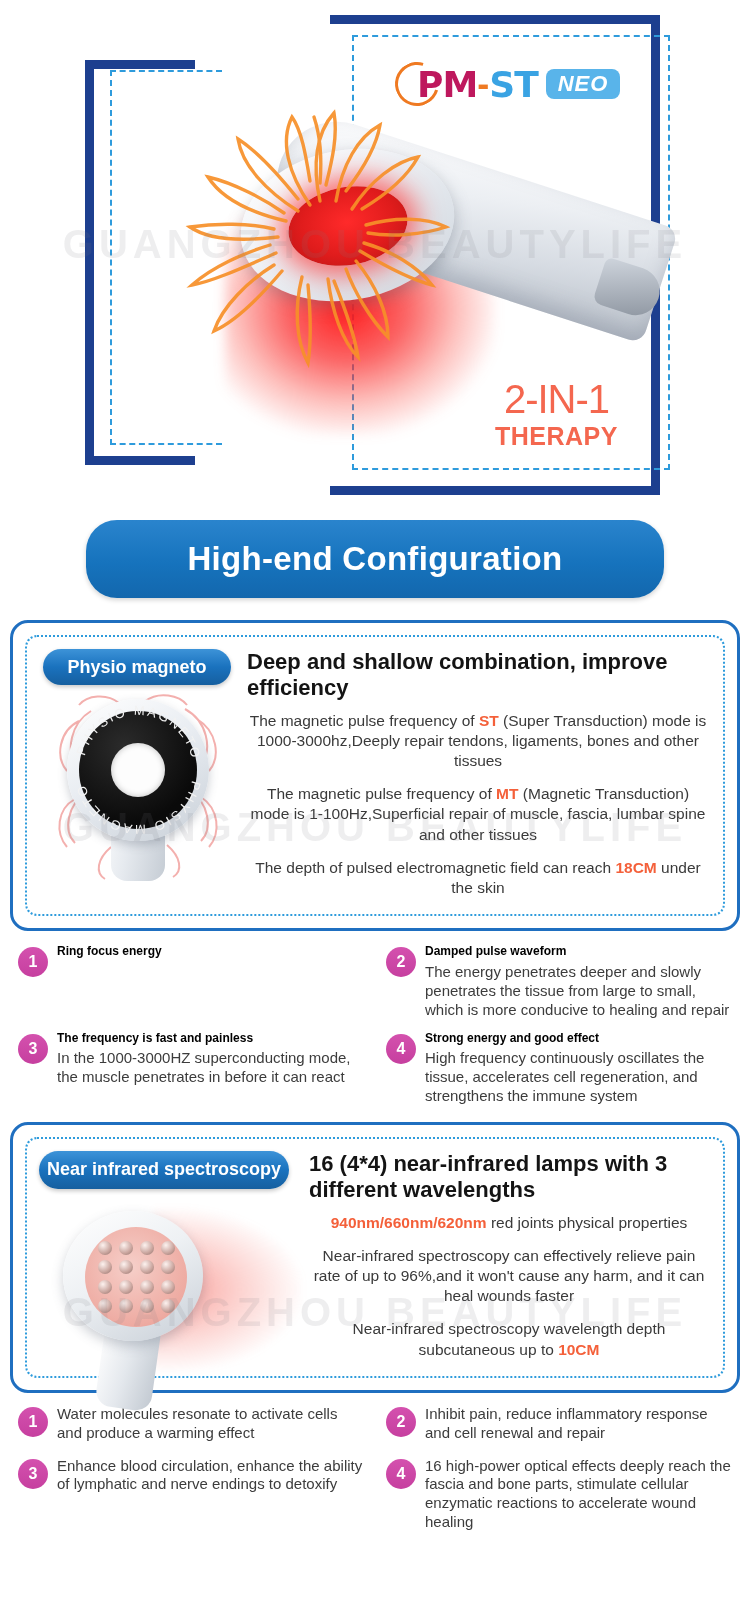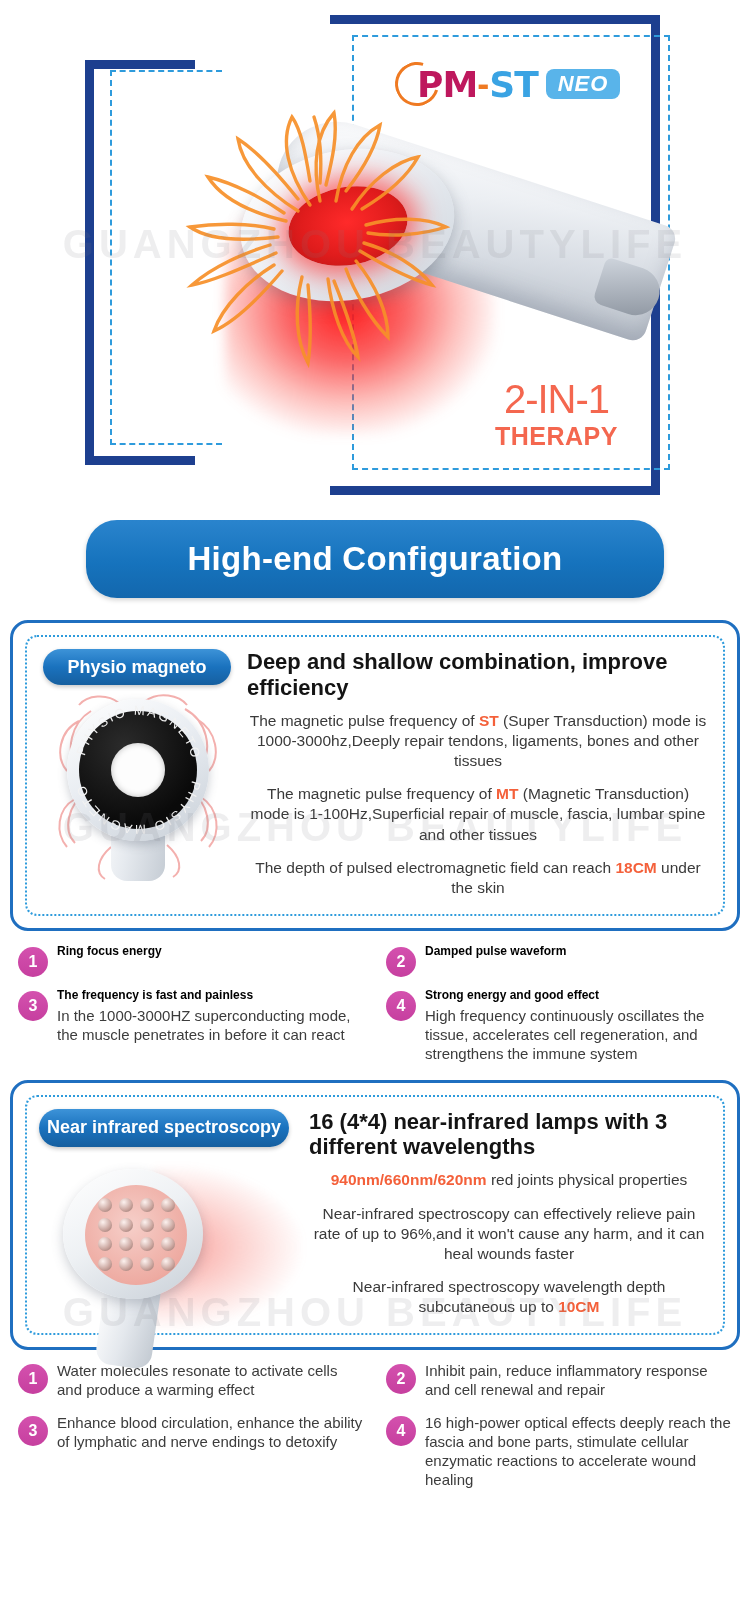--- a/index.html
+++ b/index.html
@@ -293,20 +293,21 @@
   <div class="feat">
     <div class="badge">1</div>
     <div class="feat-body">
       <div class="feat-title">Ring focus energy</div>
     </div>
   </div>
   <div class="feat">
     <div class="badge">2</div>
     <div class="feat-body">
       <div class="feat-title">Damped pulse waveform</div>
+      <div class="feat-text">The energy penetrates deeper and slowly penetrates the tissue from large to small, which is more conducive to healing and repair</div>
     </div>
   </div>
   <div class="feat">
     <div class="badge">3</div>
     <div class="feat-body">
       <div class="feat-title">The frequency is fast and painless</div>
       <div class="feat-text">In the 1000-3000HZ superconducting mode, the muscle penetrates in before it can react</div>
     </div>
   </div>
   <div class="feat">

